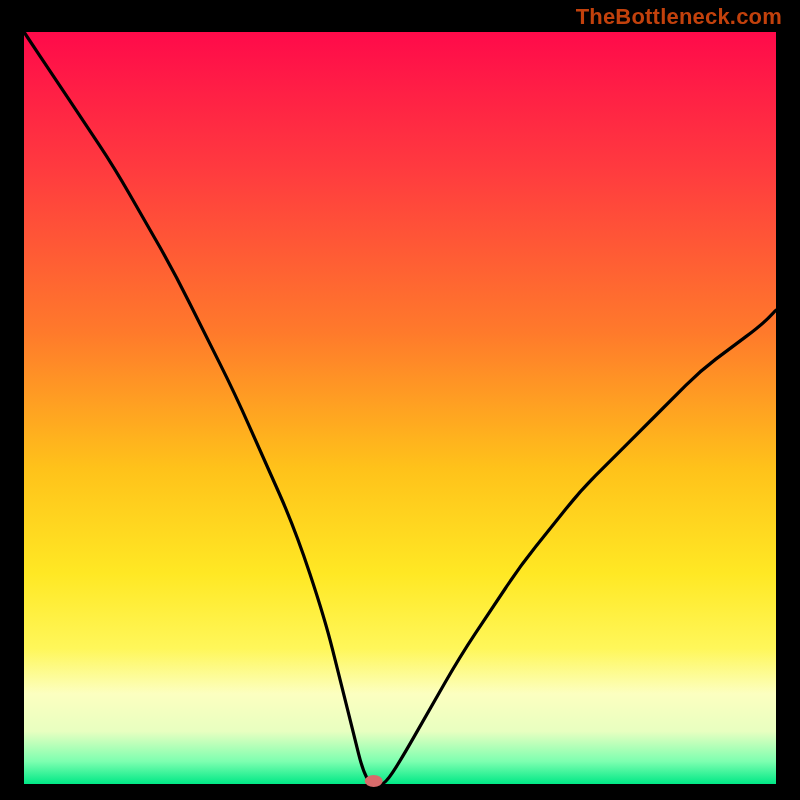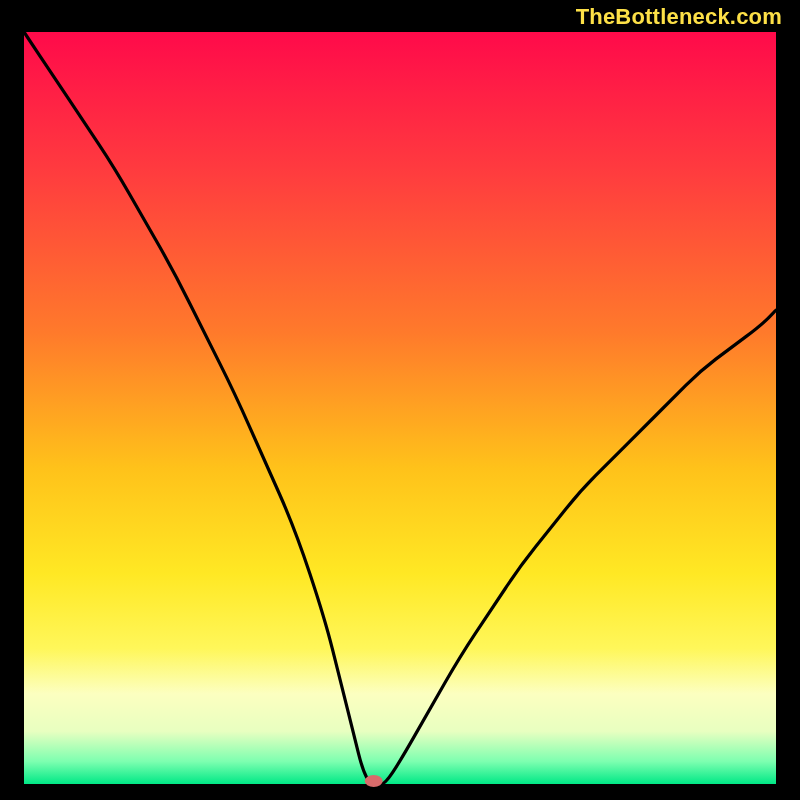--- a/index.html
+++ b/index.html
@@ -14,21 +14,21 @@
   .frame {
     position: absolute;
     left: 0; top: 0;
     width: 800px; height: 800px;
     background: #000;
   }
   .watermark {
     position: absolute;
     top: 4px;
     right: 18px;
-    color: #fde047;
+    color: #c2410c;
     font-size: 22px;
     font-weight: 600;
     letter-spacing: 0.2px;
     text-align: center;
   }
   svg {
     position: absolute;
     left: 0; top: 0;
   }
 </style>

